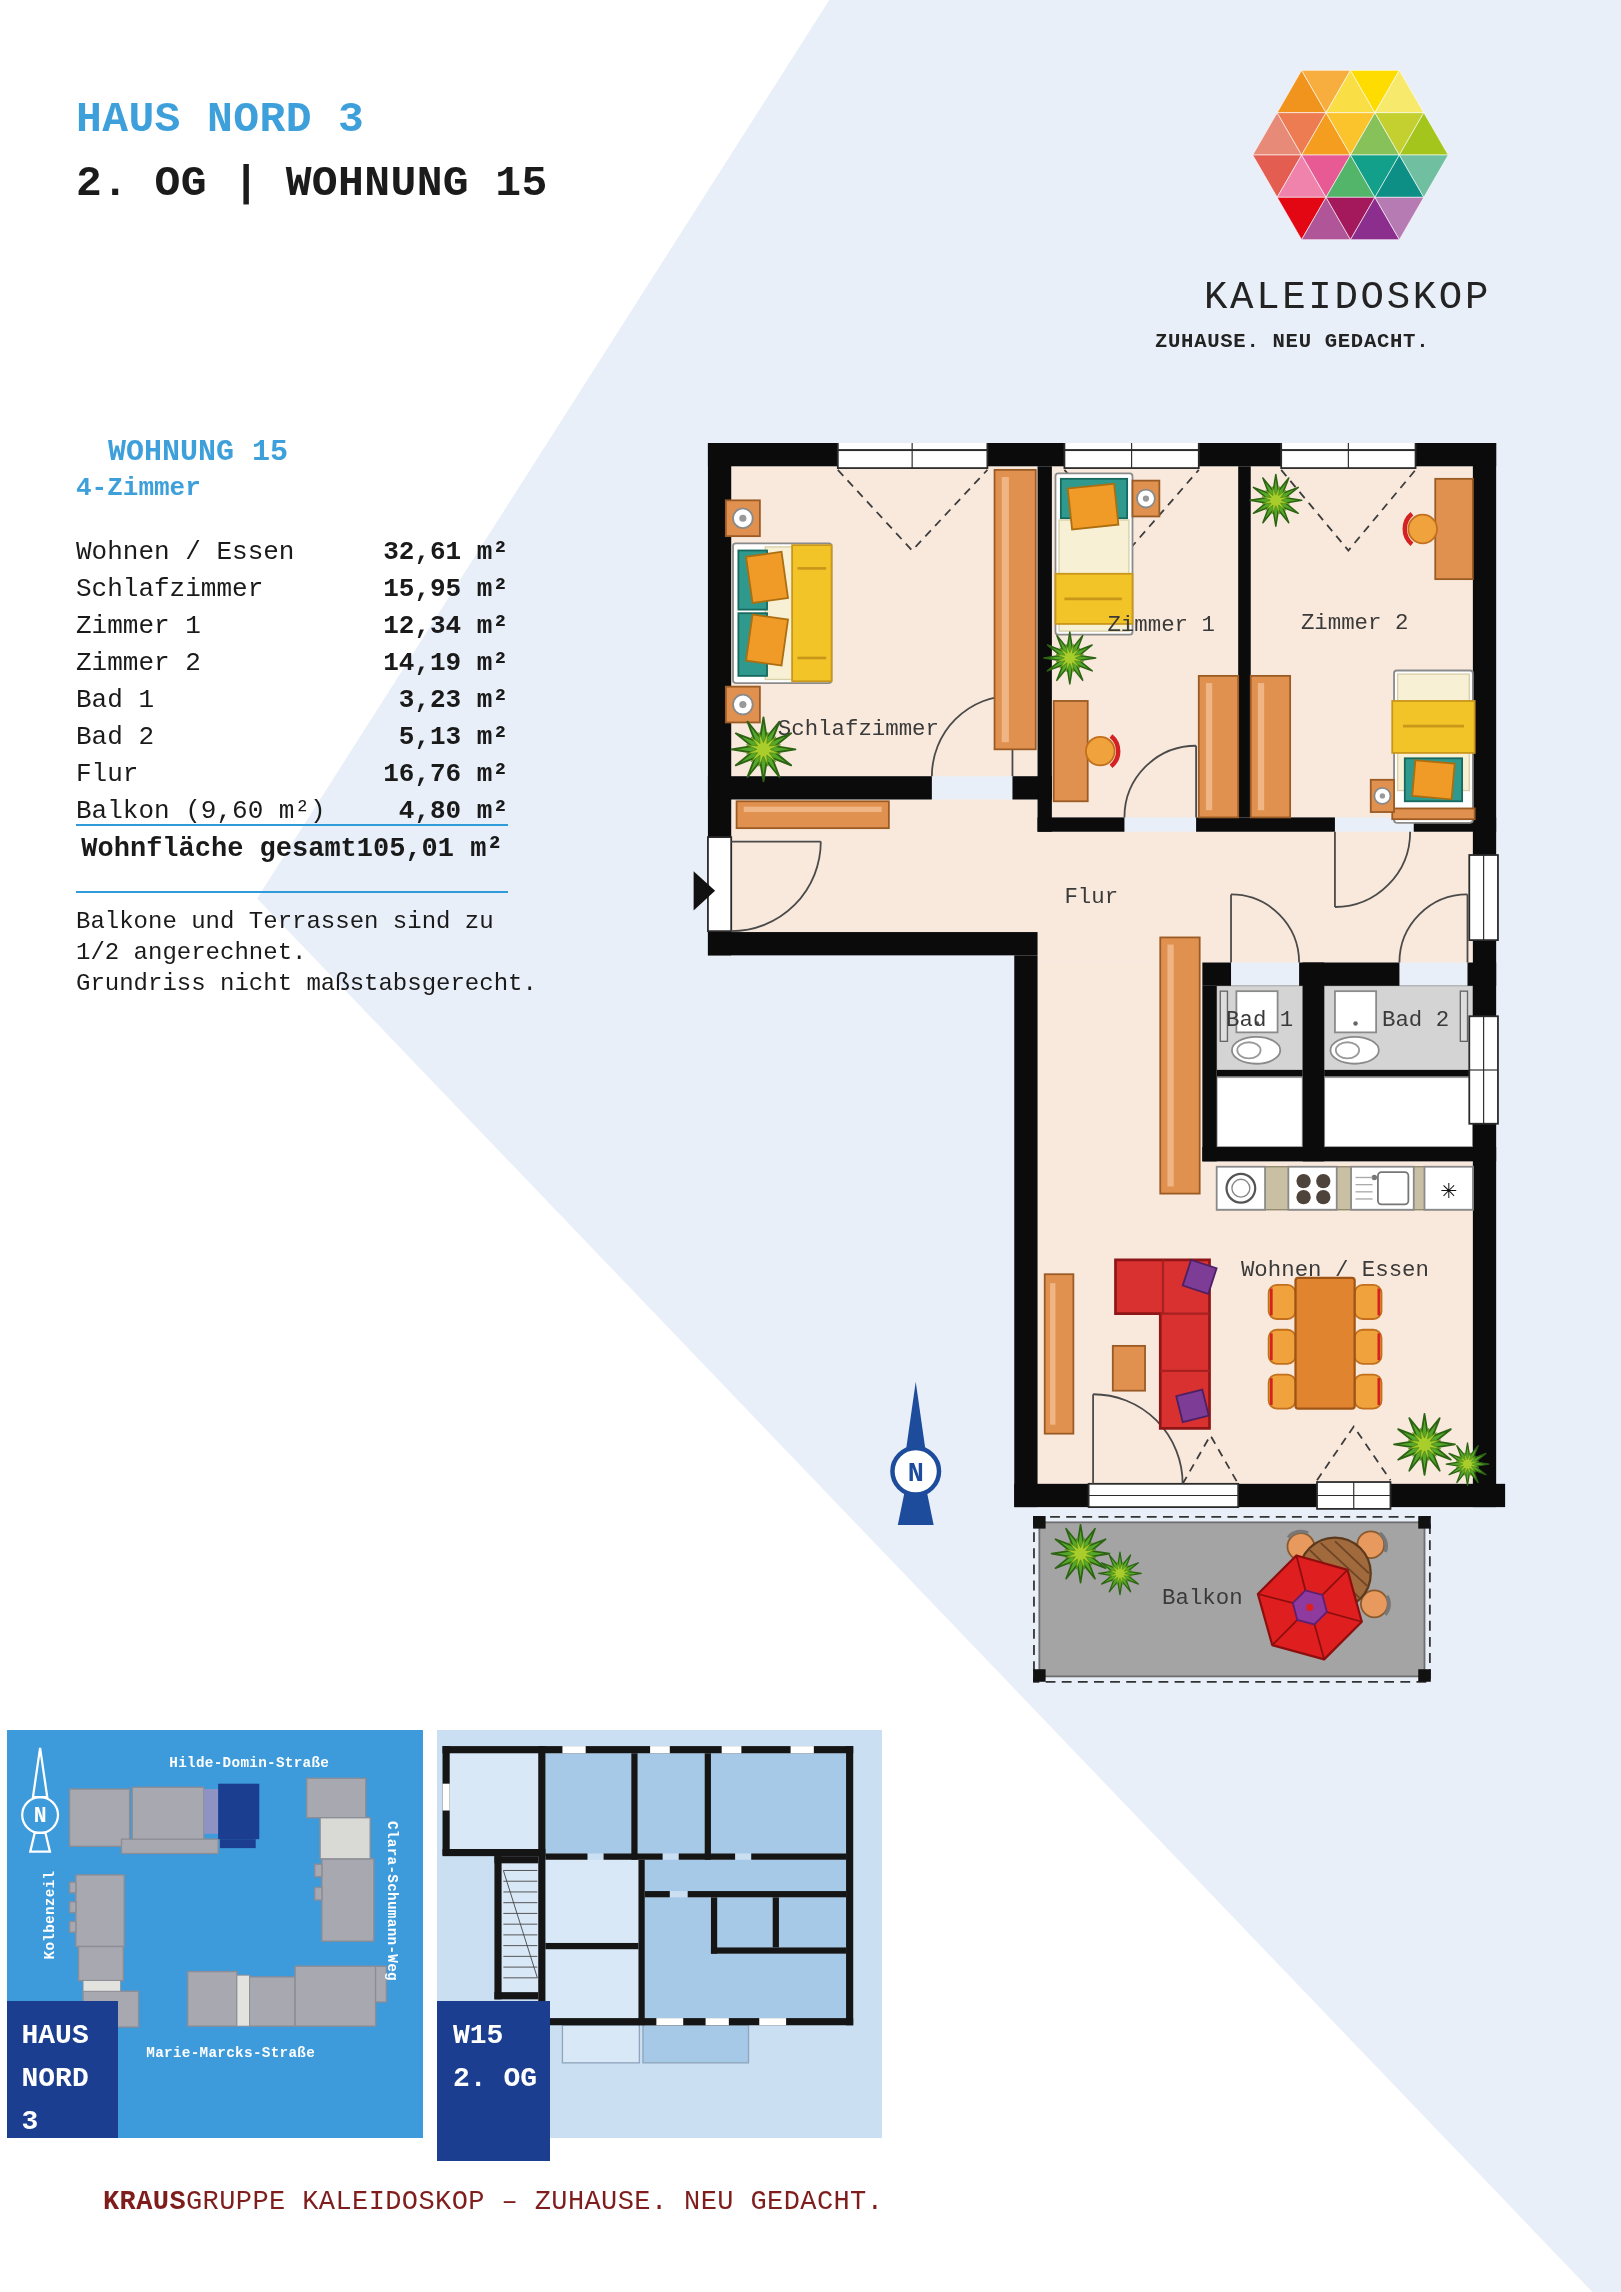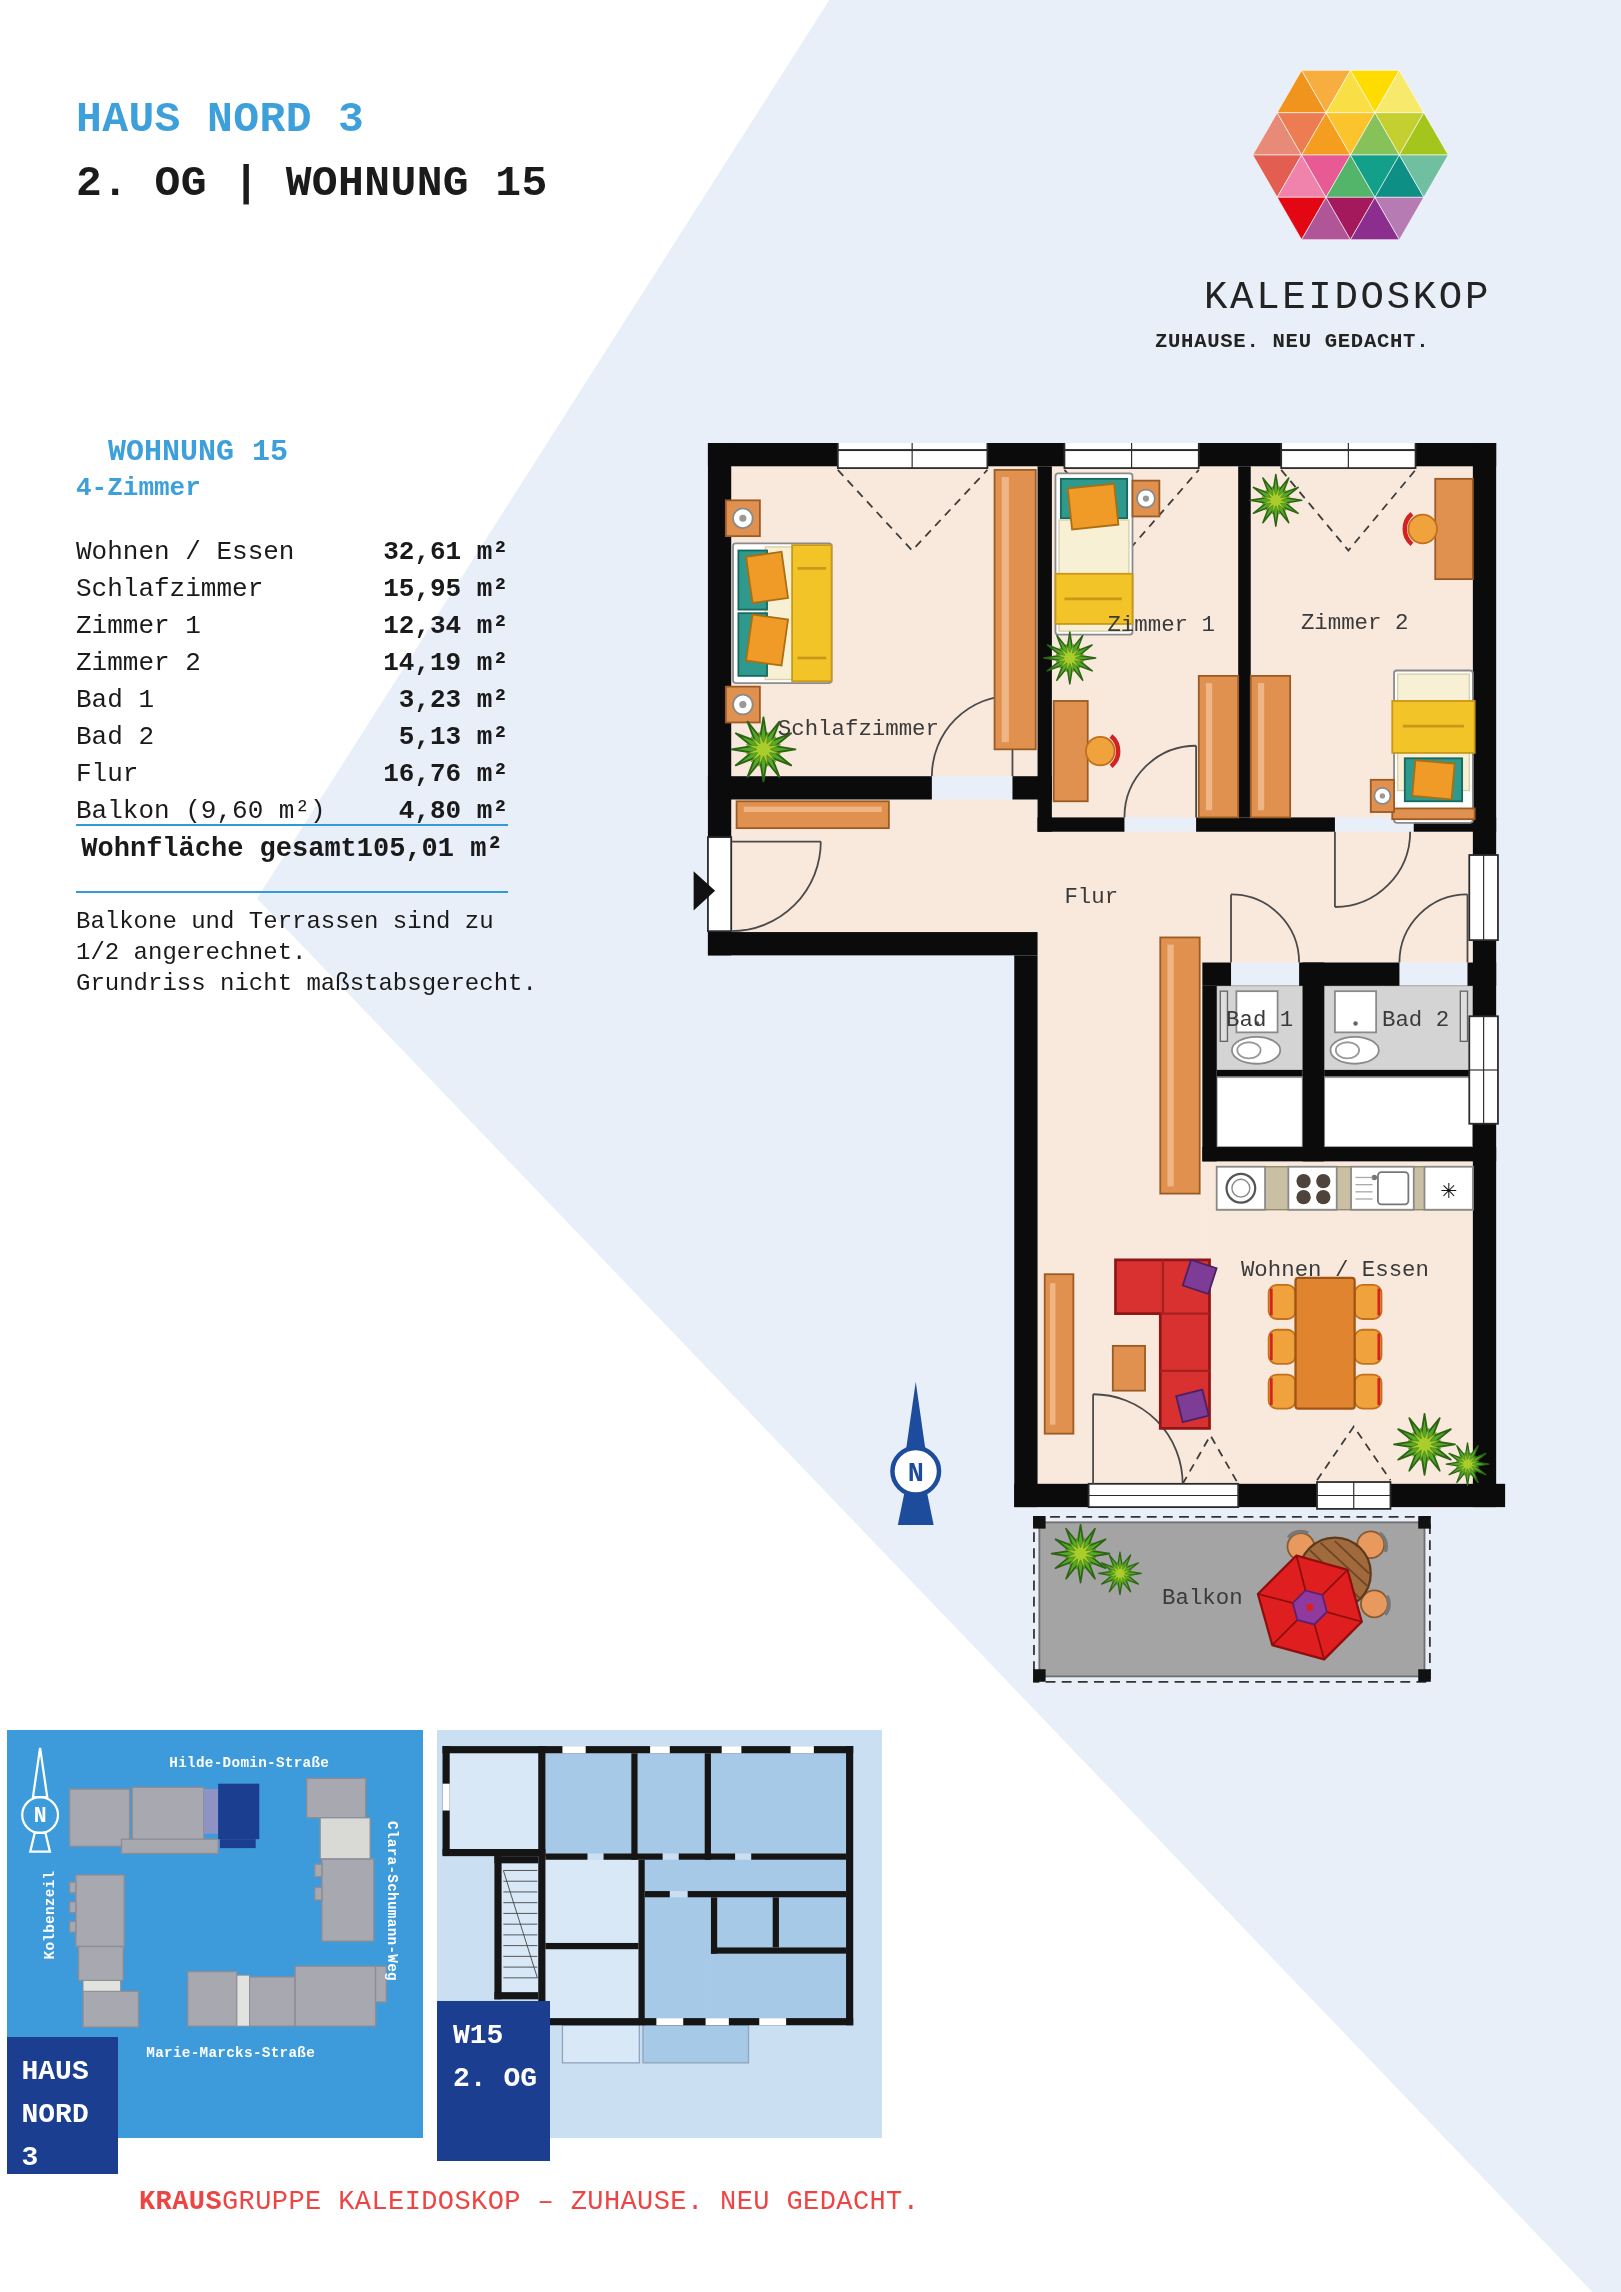--- a/index.html
+++ b/index.html
@@ -49,25 +49,25 @@
   .cream{fill:#F7F0D5;stroke:#D9CFA8;stroke-width:1.5;}
   .duvet{fill:#F2C428;stroke:#C9971A;stroke-width:2;}
   .pillow{fill:#F09A28;stroke:#AD6E10;stroke-width:2;}
   .sofa{fill:#D93030;stroke:#8E1616;stroke-width:3;}
   .ppl{fill:#7D3D97;stroke:#4E1F63;stroke-width:2;}
   .chair{fill:#F0A23C;stroke:#C2701D;stroke-width:2;}
   
   #sitepanel{left:7.2px;top:1730px;width:416px;height:408px;background:var(--site-azure);}
   #minipanel{left:437px;top:1730px;width:445px;height:408px;background:var(--panel-blue);}
   .tagbox{position:absolute;background:var(--navy);color:#fff;font-weight:bold;font-size:28px;line-height:43px;}
-  #hausbox{left:0px;top:271px;width:111px;height:137px;padding:12.5px 0 0 14.3px;box-sizing:border-box;margin-top:36px;}
+  #hausbox{left:0px;top:271px;width:111px;height:137px;padding:12.5px 0 0 14.3px;box-sizing:border-box;}
   #w15box{left:0px;top:271px;width:113px;height:160px;padding:12.5px 0 0 16px;box-sizing:border-box;}
   .street{position:absolute;color:#fff;font-size:14.3px;font-weight:600;letter-spacing:0.3px;white-space:nowrap;}
   
-  #footer{left:103px;top:2187px;font-size:27px;letter-spacing:0.4px;color:#ef4444;margin-left:36px;}
+  #footer{left:103px;top:2187px;font-size:27px;letter-spacing:0.4px;color:#7f1d1d;}
   #footer .b{font-weight:bold;}
 </style>
 </head>
 <body>
 
 <div id="page">
 
   <svg id="wedge" viewBox="0 0 1810 2560" preserveAspectRatio="none">
     <polygon points="926,0 1810,0 1810,2560 1779,2560 287,1003" fill="var(--wedge)"></polygon>
   </svg>

